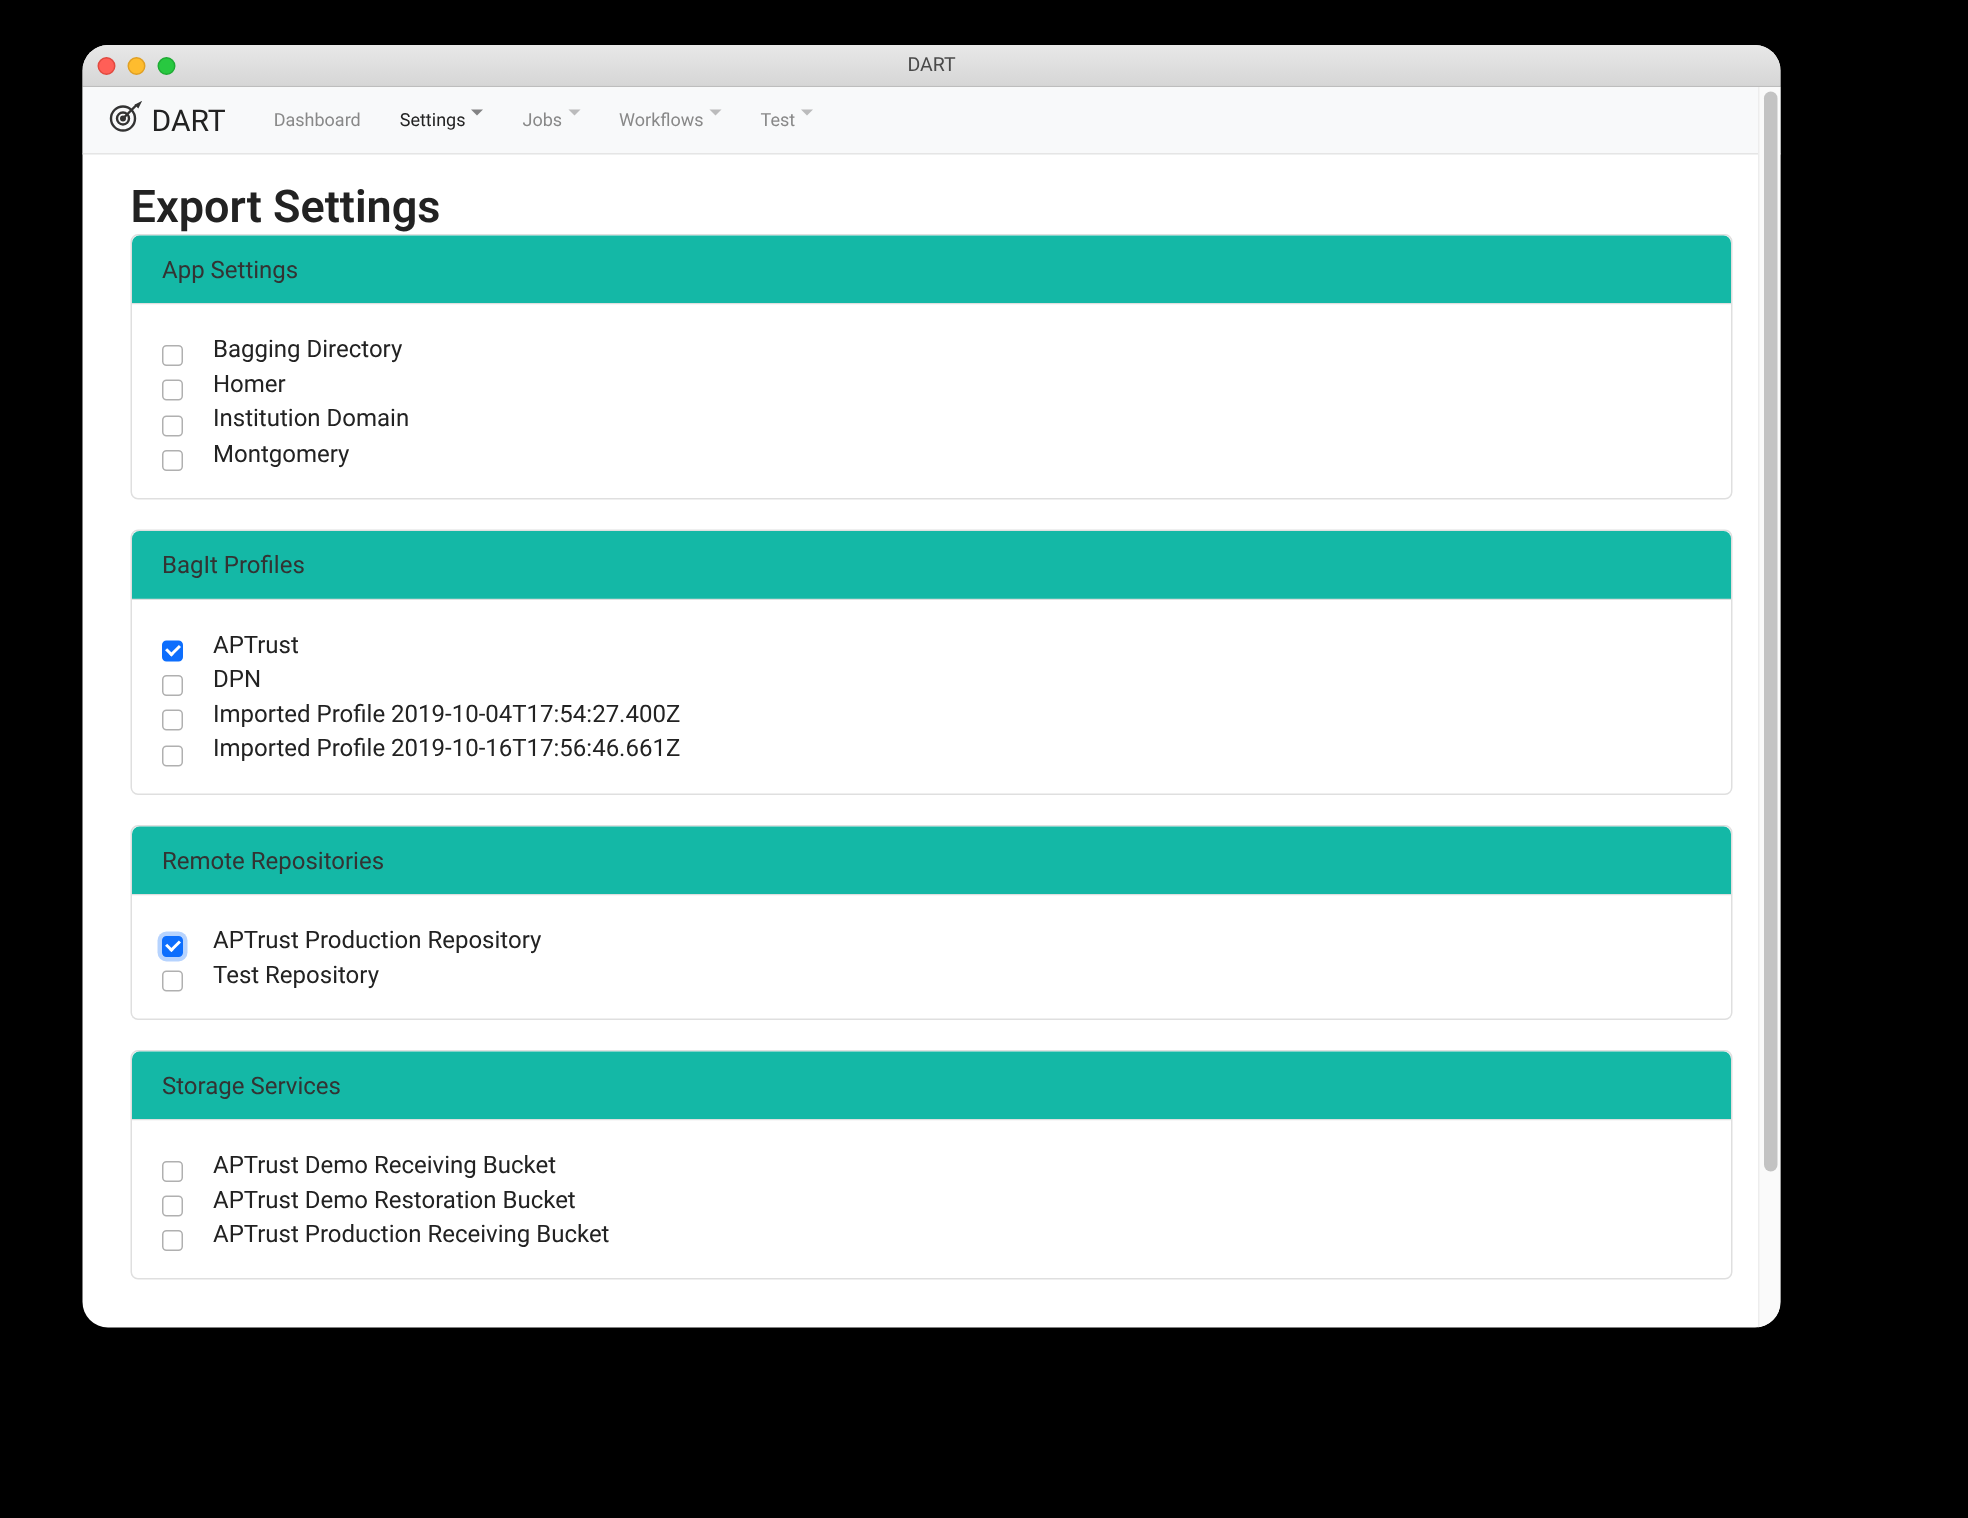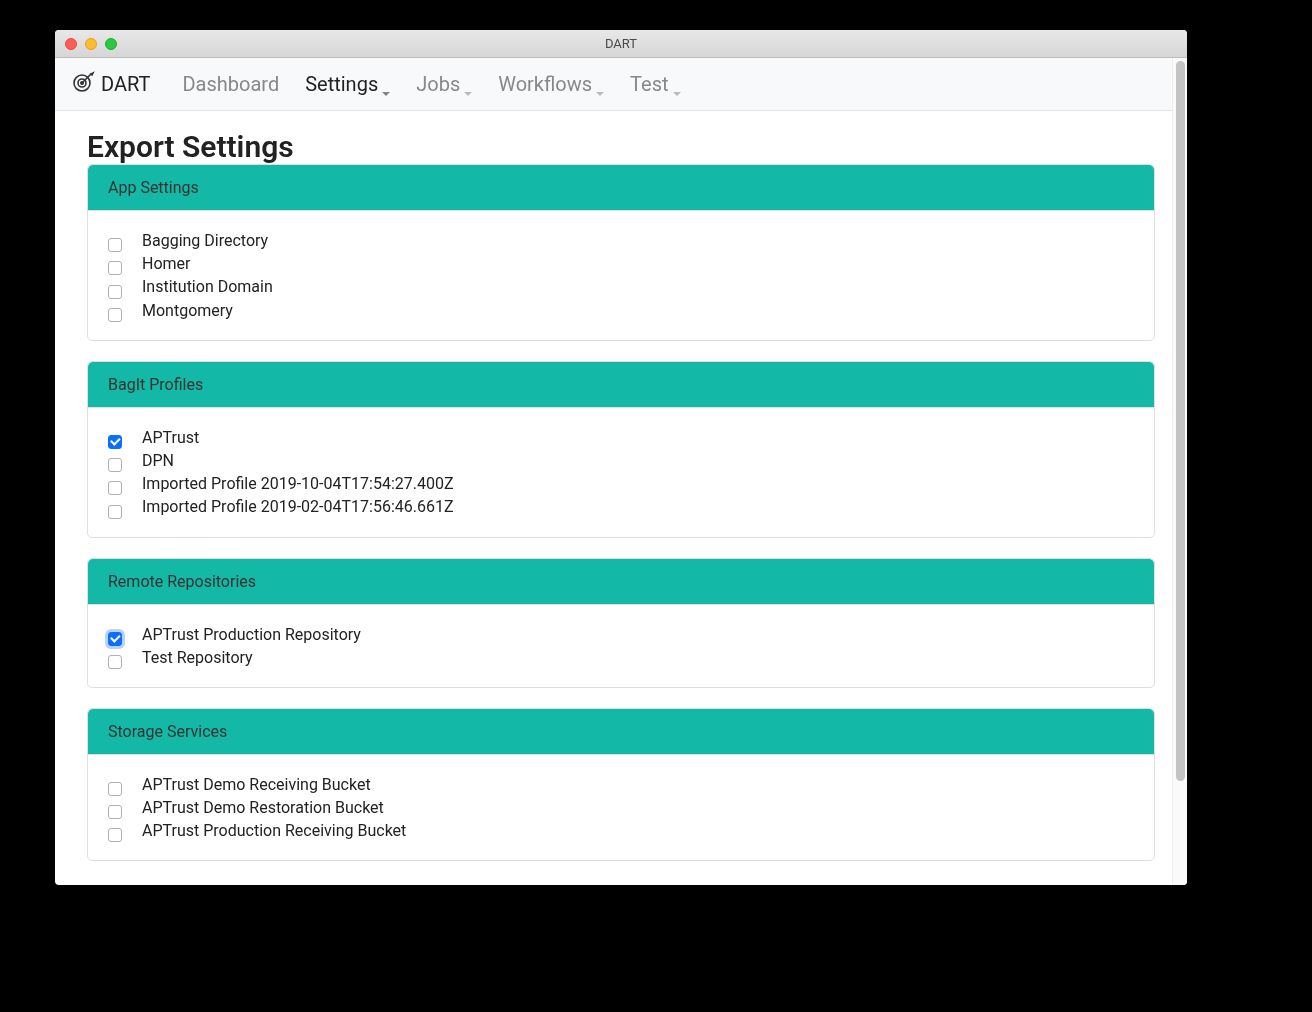--- a/index.html
+++ b/index.html
@@ -10,21 +10,21 @@
       height: 1012px;
       overflow: hidden;
     }
     .window {
       position: absolute;
       left: 55px;
       top: 30px;
       width: 1132px;
       height: 855px;
       background: #fff;
-      border-radius: 4px;
+      border-radius: 17px;
       overflow: hidden;
       box-shadow: 0 10px 40px rgba(0,0,0,0.5);
     }
     .titlebar {
       height: 28px;
       background: linear-gradient(to bottom, #e8e8e8, #d6d6d6);
       border-bottom: 1px solid #bdbdbd;
       display: flex;
       align-items: center;
       position: relative;
@@ -84,25 +84,25 @@
     }
     .brand {
       display: flex;
       align-items: center;
       gap: 6px;
       margin-right: 16px;
     }
     .brand-icon svg { width: 24px; height: 24px; }
     .brand-text { font-size: 20px; font-weight: 400; color: #222; }
     .nav-item {
-      font-size: 20px;
+      font-size: 12px;
       color: #888;
       padding: 6px 10px;
       display: flex;
-      align-items: flex-end;
+      align-items: flex-start;
       gap: 4px;
       cursor: pointer;
     }
     .nav-item.active { color: #222; }
     .caret {
       width: 0; height: 0;
       border-left: 4px solid transparent;
       border-right: 4px solid transparent;
       border-top: 4px solid currentColor;
       opacity: 0.55;
@@ -253,21 +253,21 @@
             <div class="check-row">
               <span class="chk" role="checkbox" aria-checked="false"></span>
               <span>DPN</span>
             </div>
             <div class="check-row">
               <span class="chk" role="checkbox" aria-checked="false"></span>
               <span>Imported Profile 2019-10-04T17:54:27.400Z</span>
             </div>
             <div class="check-row">
               <span class="chk" role="checkbox" aria-checked="false"></span>
-              <span>Imported Profile 2019-02-04T17:56:46.661Z</span>
+              <span>Imported Profile 2019-10-16T17:56:46.661Z</span>
             </div>
           </div>
       </div>
 
       <div class="card">
         <div class="card-header">Remote Repositories</div>
         <div class="card-body">
             <div class="check-row">
               <span class="chk checked focused" role="checkbox" aria-checked="true"></span>
               <span>APTrust Production Repository</span>

